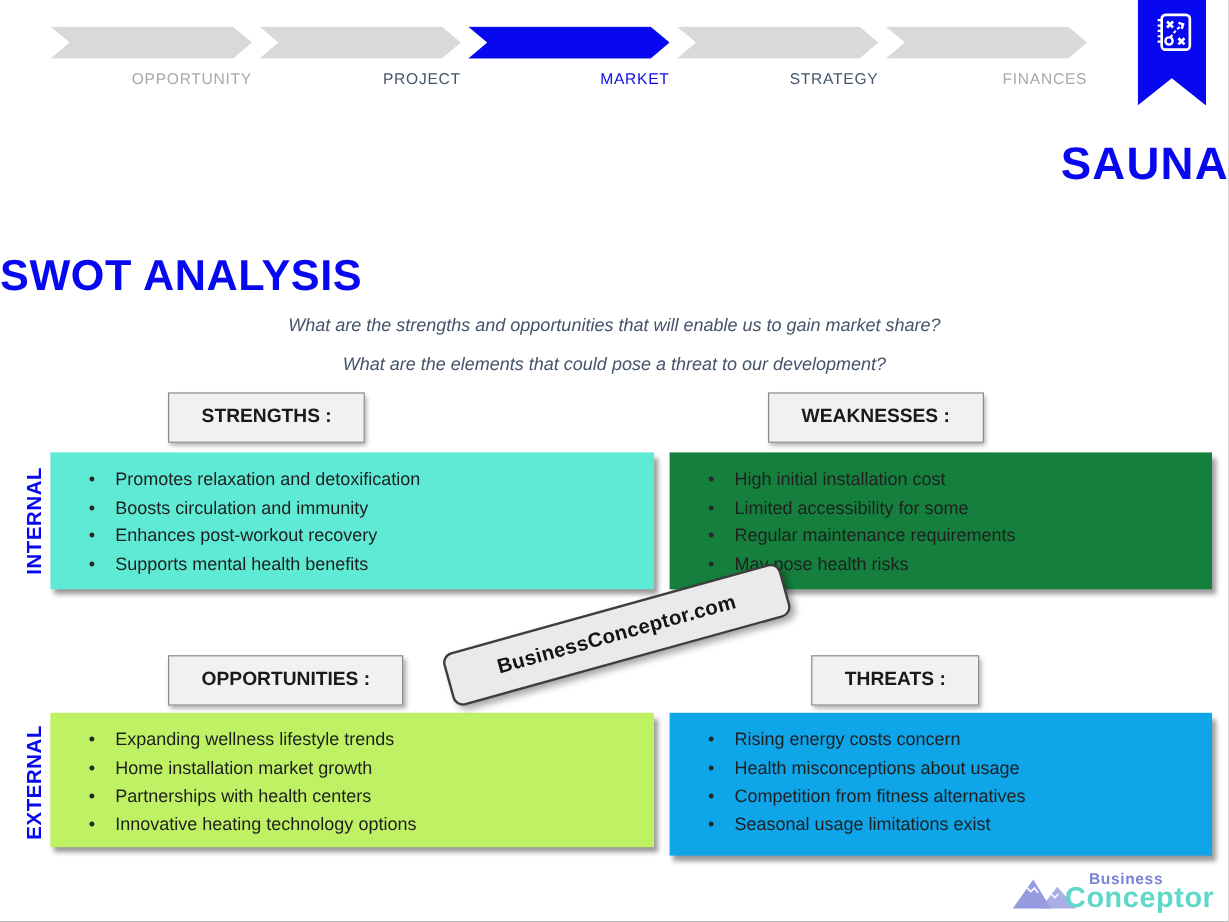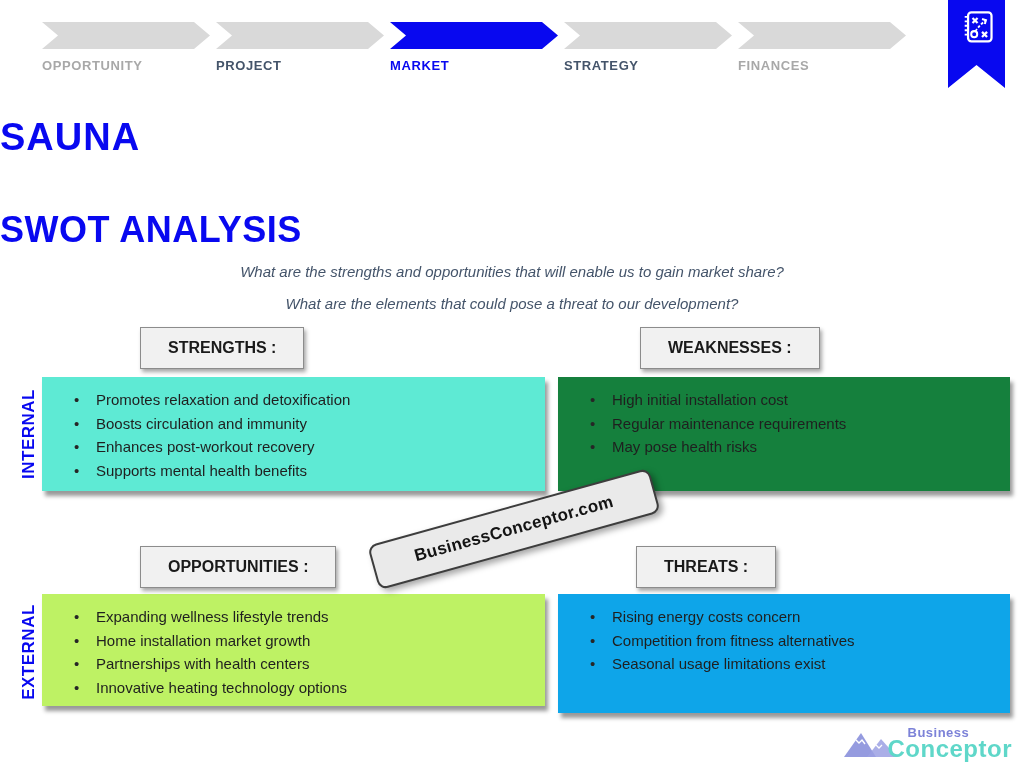--- a/index.html
+++ b/index.html
@@ -9,53 +9,53 @@
     font-family:"Liberation Sans", sans-serif;
   }
   
   .process-bar{position:absolute;left:42px;top:22px;width:864px;}
   .chevron-row{display:flex;gap:6px;height:27px;}
   .chevron{
     flex:1;background:#D9D9D9;
     clip-path:polygon(0 0,calc(100% - 16px) 0,100% 50%,calc(100% - 16px) 100%,0 100%,16px 50%);
   }
   .label-row{display:flex;gap:6px;margin-top:9px;}
-  .step-label{flex:1;text-align:left;font-size:13px;font-weight:bold;letter-spacing:.6px;}
+  .step-label{flex:1;text-align:right;font-size:13px;font-weight:normal;letter-spacing:.6px;}
   .step-label.muted{color:#A8A8A8;}
   .step-label.slate{color:#44546A;}
   .step-label.accent{color:#0808F0;}
   
   .bookmark{
     position:absolute;left:948px;top:0;width:57px;height:88px;background:#0808F0;
     clip-path:polygon(0 0,100% 0,100% 100%,50% 74%,0 100%);
     display:flex;justify-content:center;padding-top:9px;box-sizing:border-box;
   }
   
-  .main-title{position:absolute;left:0;top:116px;width:100%;margin:0;text-align:left;
+  .main-title{position:absolute;left:0;top:116px;width:100%;margin:0;text-align:right;
     font-size:38px;font-weight:bold;color:#0808F0;letter-spacing:1px;}
   .section-title{position:absolute;left:0;top:209px;width:100%;margin:0;text-align:left;
     font-size:36px;font-weight:bold;color:#0808F0;letter-spacing:.5px;}
   .question{position:absolute;left:0;width:100%;margin:0;text-align:center;
     font-size:15px;font-style:italic;color:#44546A;}
   .q1{top:263px;} .q2{top:295px;}
   
   .side-label{position:absolute;width:140px;height:22px;text-align:center;
     transform:rotate(-90deg);font-size:17px;font-weight:bold;color:#0808F0;letter-spacing:.5px;}
   .side-internal{left:-40px;top:423px;}
   .side-external{left:-40px;top:641px;}
   
   .pill{
     position:absolute;z-index:2;background:#F1F1F1;border:1.5px solid #8C8C8C;border-radius:0;
     padding:11px 27px;font-size:16px;font-weight:bold;color:#1a1a1a;
     box-shadow:2px 3px 4px rgba(0,0,0,.35);white-space:nowrap;
   }
   .pill-strengths{left:140px;top:327px;}
   .pill-weaknesses{left:640px;top:327px;}
   .pill-opportunities{left:140px;top:546px;}
-  .pill-threats{left:636px;top:546px;}
+  .pill-threats{left:676px;top:546px;}
   
   .swot-box{position:absolute;box-shadow:3px 5px 4px rgba(0,0,0,.40);}
   .fill-blue{background:#CBDFF2;}
   .fill-gray{background:#D9D9D9;}
   .box-strengths{left:42px;top:377px;width:503px;height:114px;}
   .box-weaknesses{left:558px;top:377px;width:452px;height:114px;}
   .box-opportunities{left:42px;top:594px;width:503px;height:112px;}
   .box-threats{left:558px;top:594px;width:452px;height:119px;}
   .swot-box ul{margin:0;padding:11px 8px 0 0;list-style:none;}
   .swot-box li{position:relative;padding-left:54px;font-size:15px;line-height:23.5px;color:#1f1f1f;}
@@ -133,37 +133,39 @@
       <li>Promotes relaxation and detoxification</li>
       <li>Boosts circulation and immunity</li>
       <li>Enhances post-workout recovery</li>
       <li>Supports mental health benefits</li>
     </ul>
   </div>
 
   <div class="swot-box fill-gray box-weaknesses" style="background-color: #15803d;">
     <ul>
       <li>High initial installation cost</li>
+      <li>Limited accessibility for some</li>
       <li>Regular maintenance requirements</li>
       <li>May pose health risks</li>
     </ul>
   </div>
 
   <div class="swot-box fill-gray box-opportunities" style="background-color: #bef264;">
     <ul>
       <li>Expanding wellness lifestyle trends</li>
       <li>Home installation market growth</li>
       <li>Partnerships with health centers</li>
       <li>Innovative heating technology options</li>
     </ul>
   </div>
 
   <div class="swot-box fill-blue box-threats" style="background-color: #0ea5e9;">
     <ul>
       <li>Rising energy costs concern</li>
+      <li>Health misconceptions about usage</li>
       <li>Competition from fitness alternatives</li>
       <li>Seasonal usage limitations exist</li>
     </ul>
   </div>
 
   <div class="watermark">BusinessConceptor.com</div>
 
   <div class="logo">
     <svg width="60" height="32" viewBox="0 0 60 32">
       <polygon points="2,29 19,5 34,29" fill="#8A90DC" opacity="0.9"></polygon>

